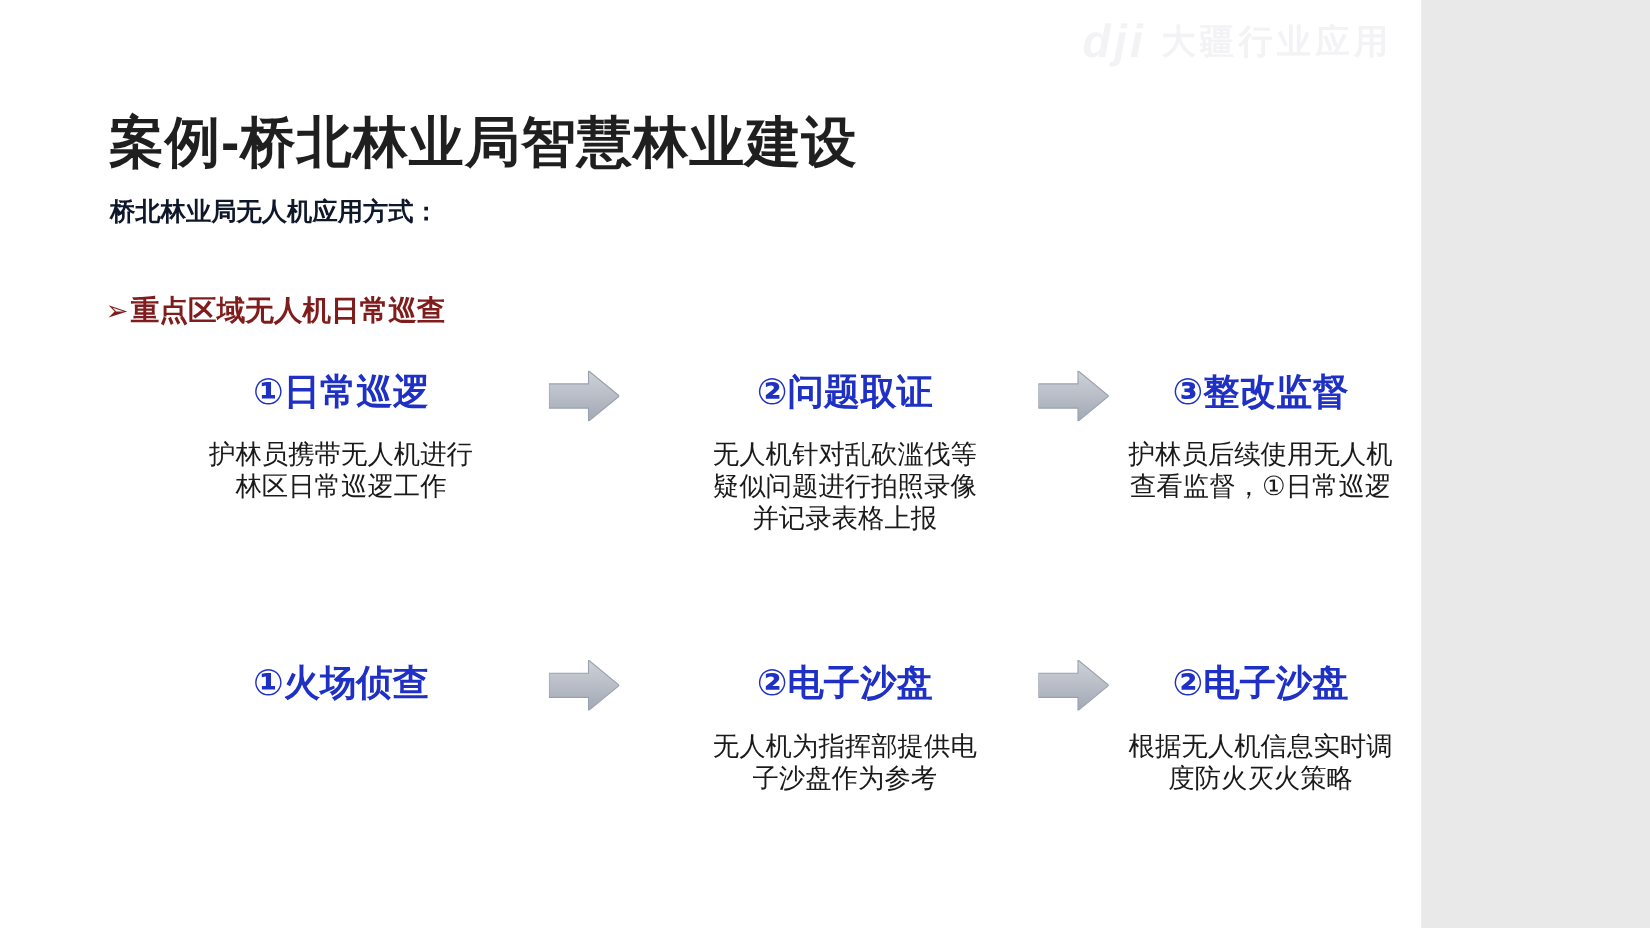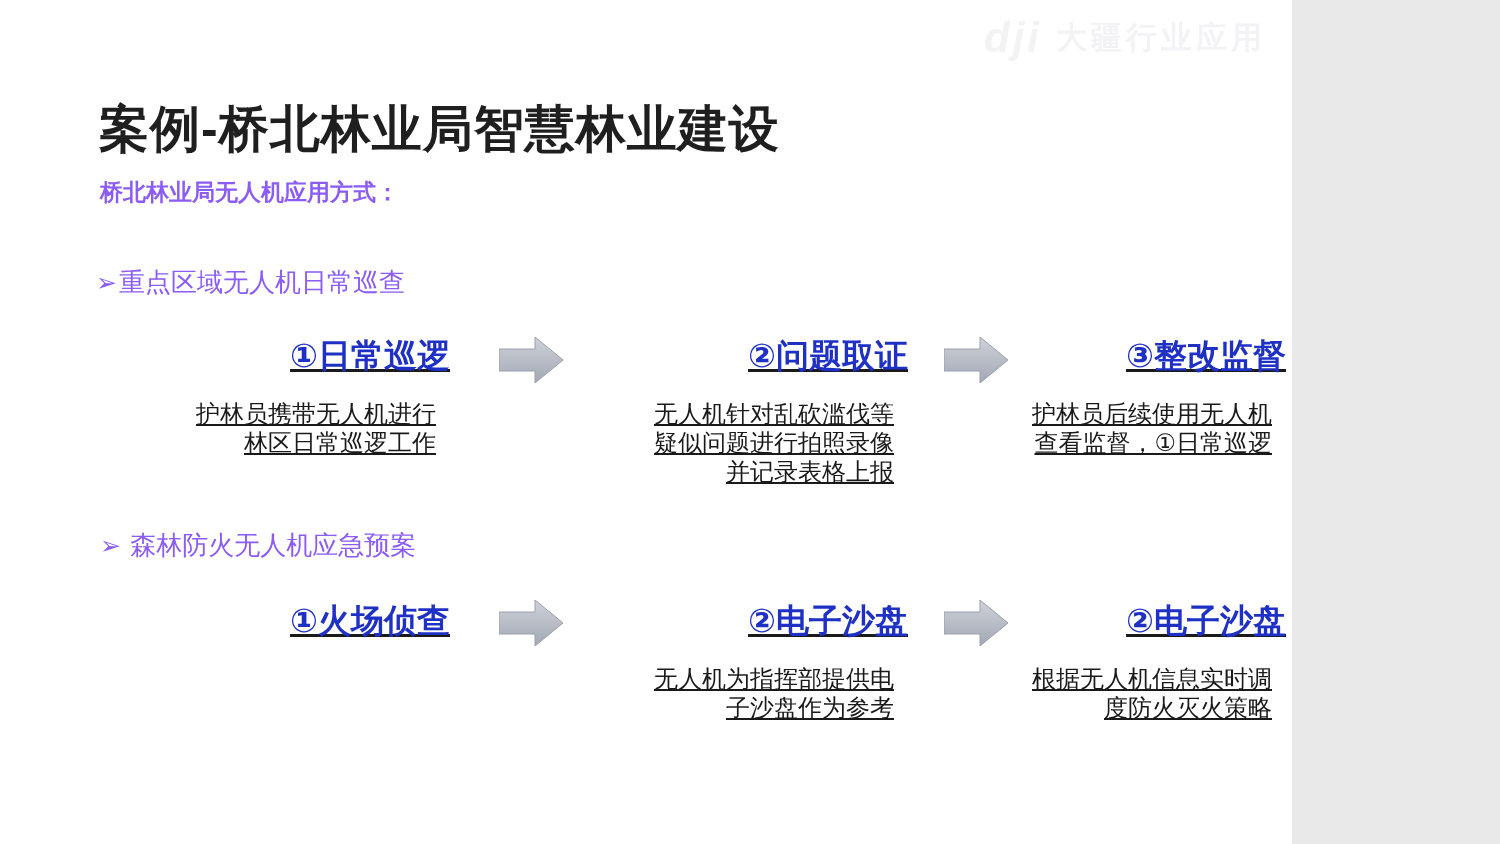--- a/index.html
+++ b/index.html
@@ -23,31 +23,31 @@
   .watermark .wm-text{
     font-size:31px;font-weight:700;letter-spacing:4px;
   }
   .page-title{
     position:absolute;left:99px;top:96px;
     font-size:50px;font-weight:800;color:#1f1f1f;
     letter-spacing:1px;white-space:nowrap;
   }
   .page-subtitle{
     position:absolute;left:100px;top:177px;
-    font-size:23px;font-weight:700;color:#8b5cf6;white-space:nowrap;
+    font-size:23px;font-weight:700;color:#0f172a;white-space:nowrap;
   }
   .section-heading{
     position:absolute;
-    font-size:26px;font-weight:400;color:#8b5cf6;white-space:nowrap;
+    font-size:26px;font-weight:700;color:#7f1d1d;white-space:nowrap;
   }
   .section-heading .bullet{font-size:25px;margin-right:2px;}
   #section1-heading{left:96px;top:265px;}
   #section2-heading{left:100px;top:528px;}
 
-  .step-col{position:absolute;width:280px;text-align:right;text-decoration:underline;}
+  .step-col{position:absolute;width:280px;text-align:center;}
   .row1 .step-col{top:334px;}
   .row2 .step-col{top:599px;}
   .col1{left:170px;}
   .col2{left:628px;}
   .col3{left:1006px;}
   .step-title{
     font-size:33px;font-weight:700;color:#1f30c4;
     line-height:44px;white-space:nowrap;
   }
   .step-desc{
@@ -97,23 +97,20 @@
     </div>
     <svg class="flow-arrow arrow-b" viewBox="0 0 64 46">
       <path d="M0 12 H36 V0 L64 23 L36 46 V34 H0 Z" fill="url(#g1)" stroke="#9aa0ac" stroke-width="1"></path>
     </svg>
     <div class="step-col col3">
       <div class="step-title">③整改监督</div>
       <div class="step-desc">护林员后续使用无人机查看监督，①日常巡逻</div>
     </div>
   </div>
 
-  <div class="section-heading" id="section2-heading">
-    <span class="bullet">➢</span><span> 森林防火无人机应急预案</span>
-  </div>
 
   <div class="row2">
     <div class="step-col col1">
       <div class="step-title">①火场侦查</div>
     </div>
     <svg class="flow-arrow arrow-a" viewBox="0 0 64 46">
       <path d="M0 12 H36 V0 L64 23 L36 46 V34 H0 Z" fill="url(#g1)" stroke="#9aa0ac" stroke-width="1"></path>
     </svg>
     <div class="step-col col2">
       <div class="step-title">②电子沙盘</div>

